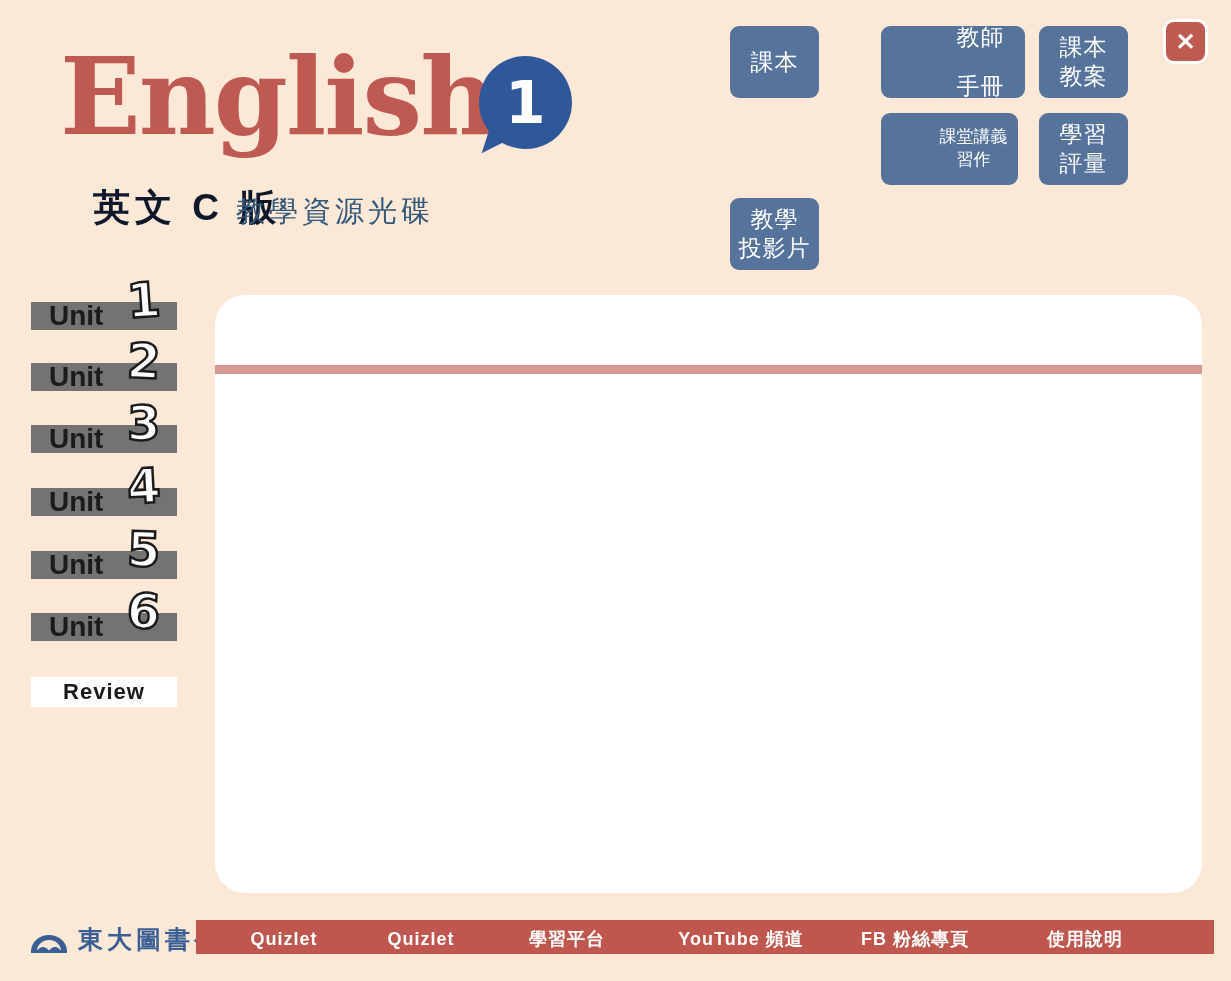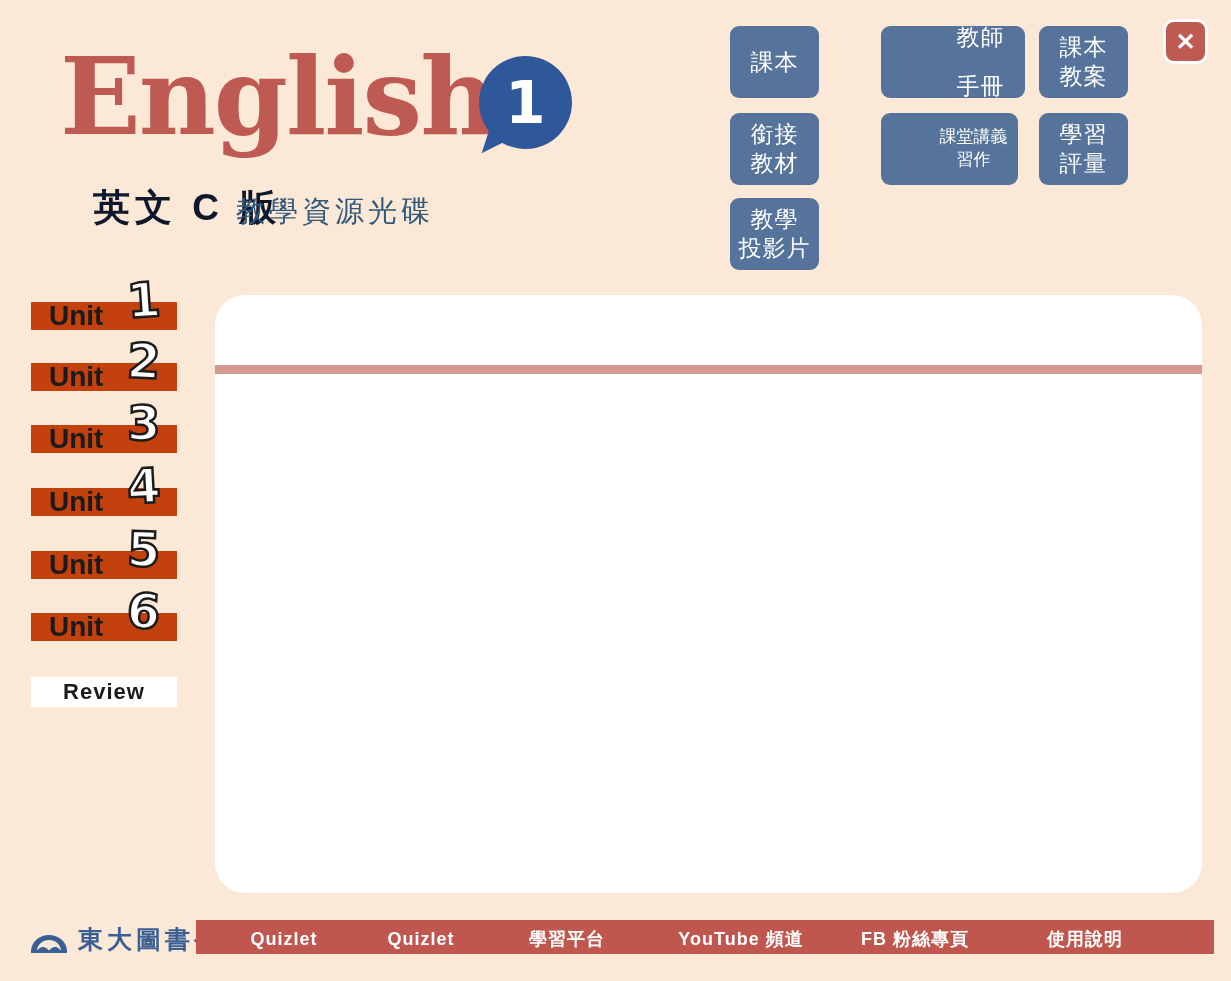--- a/index.html
+++ b/index.html
@@ -28,21 +28,21 @@
   
   .res-btn{position:absolute;width:89px;height:72px;border-radius:9px;background:#56749B;
     color:#fff;display:flex;flex-direction:column;align-items:center;justify-content:center;
     text-align:center;cursor:pointer;}
   .res-btn span{font-size:23px;line-height:1.25;letter-spacing:1px;}
   .res-btn.small span{font-size:17px;line-height:1.35;letter-spacing:0;}
   .r0{top:26px;} .r1{top:113px;} .r2{top:198px;}
   .c0{left:730px;} .c1{left:881px;padding-left:48px;} .c2{left:936px;gap:20px;} .c3{left:1039px;}
 
   
-  .unit-bar{position:absolute;left:31px;width:146px;height:28px;background:#c2410c;
+  .unit-bar{position:absolute;left:31px;width:146px;height:28px;background:#737373;
     display:flex;align-items:center;cursor:pointer;}
   .unit-word{font-size:28px;font-weight:bold;color:#1b1b1b;padding-left:18px;line-height:1;
     letter-spacing:0px;}
   .unit-num{position:absolute;left:96px;top:-26px;font-size:48px;font-weight:bold;
     font-family:"DejaVu Sans",sans-serif;color:#fff;line-height:1;
     -webkit-text-stroke:2.5px #1b1b1b;text-shadow:0 0 1px #1b1b1b;}
   .review-bar{position:absolute;left:31px;top:677px;width:146px;height:30px;background:#fff;
     display:flex;align-items:center;justify-content:center;cursor:pointer;}
   .review-bar span{font-size:22px;font-weight:bold;color:#1b1b1b;letter-spacing:1px;}
 
@@ -83,24 +83,20 @@
   <div class="res-btn r0 c1">
     <span>隨身讀</span>
   </div>
   <div class="res-btn r0 c2">
     <span>教師</span>
     <span>手冊</span>
   </div>
   <div class="res-btn r0 c3">
     <span>課本</span>
     <span>教案</span>
-  </div>
-  <div class="res-btn r1 c0">
-    <span>銜接</span>
-    <span>教材</span>
   </div>
   <div class="res-btn r1 c1 small">
     <span>課堂講義</span>
     <span>習作</span>
   </div>
   <div class="res-btn r1 c3">
     <span>學習</span>
     <span>評量</span>
   </div>
   <div class="res-btn r2 c0">

